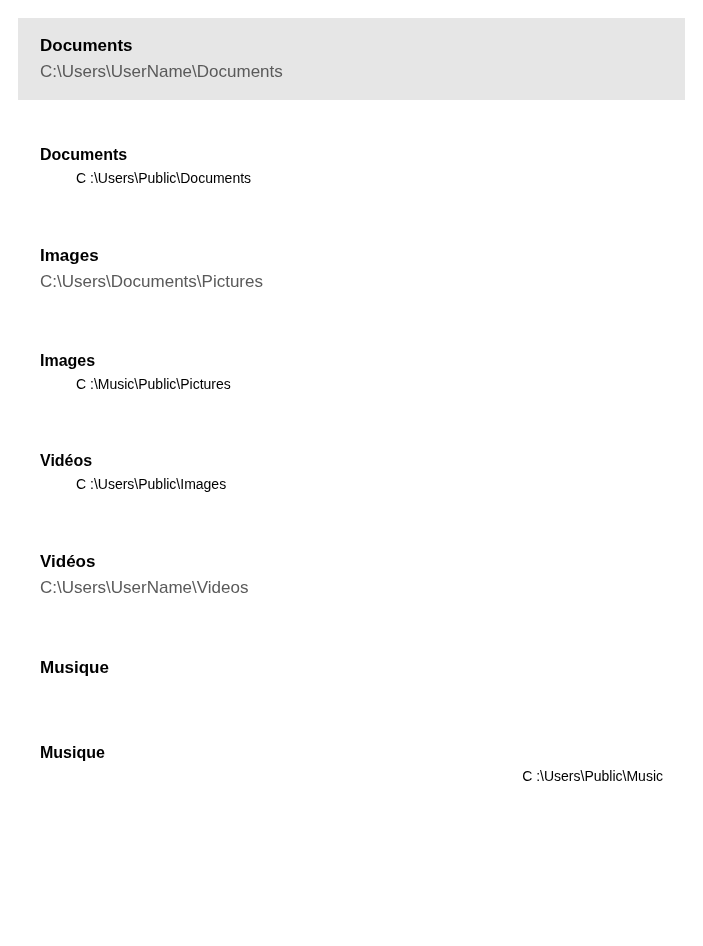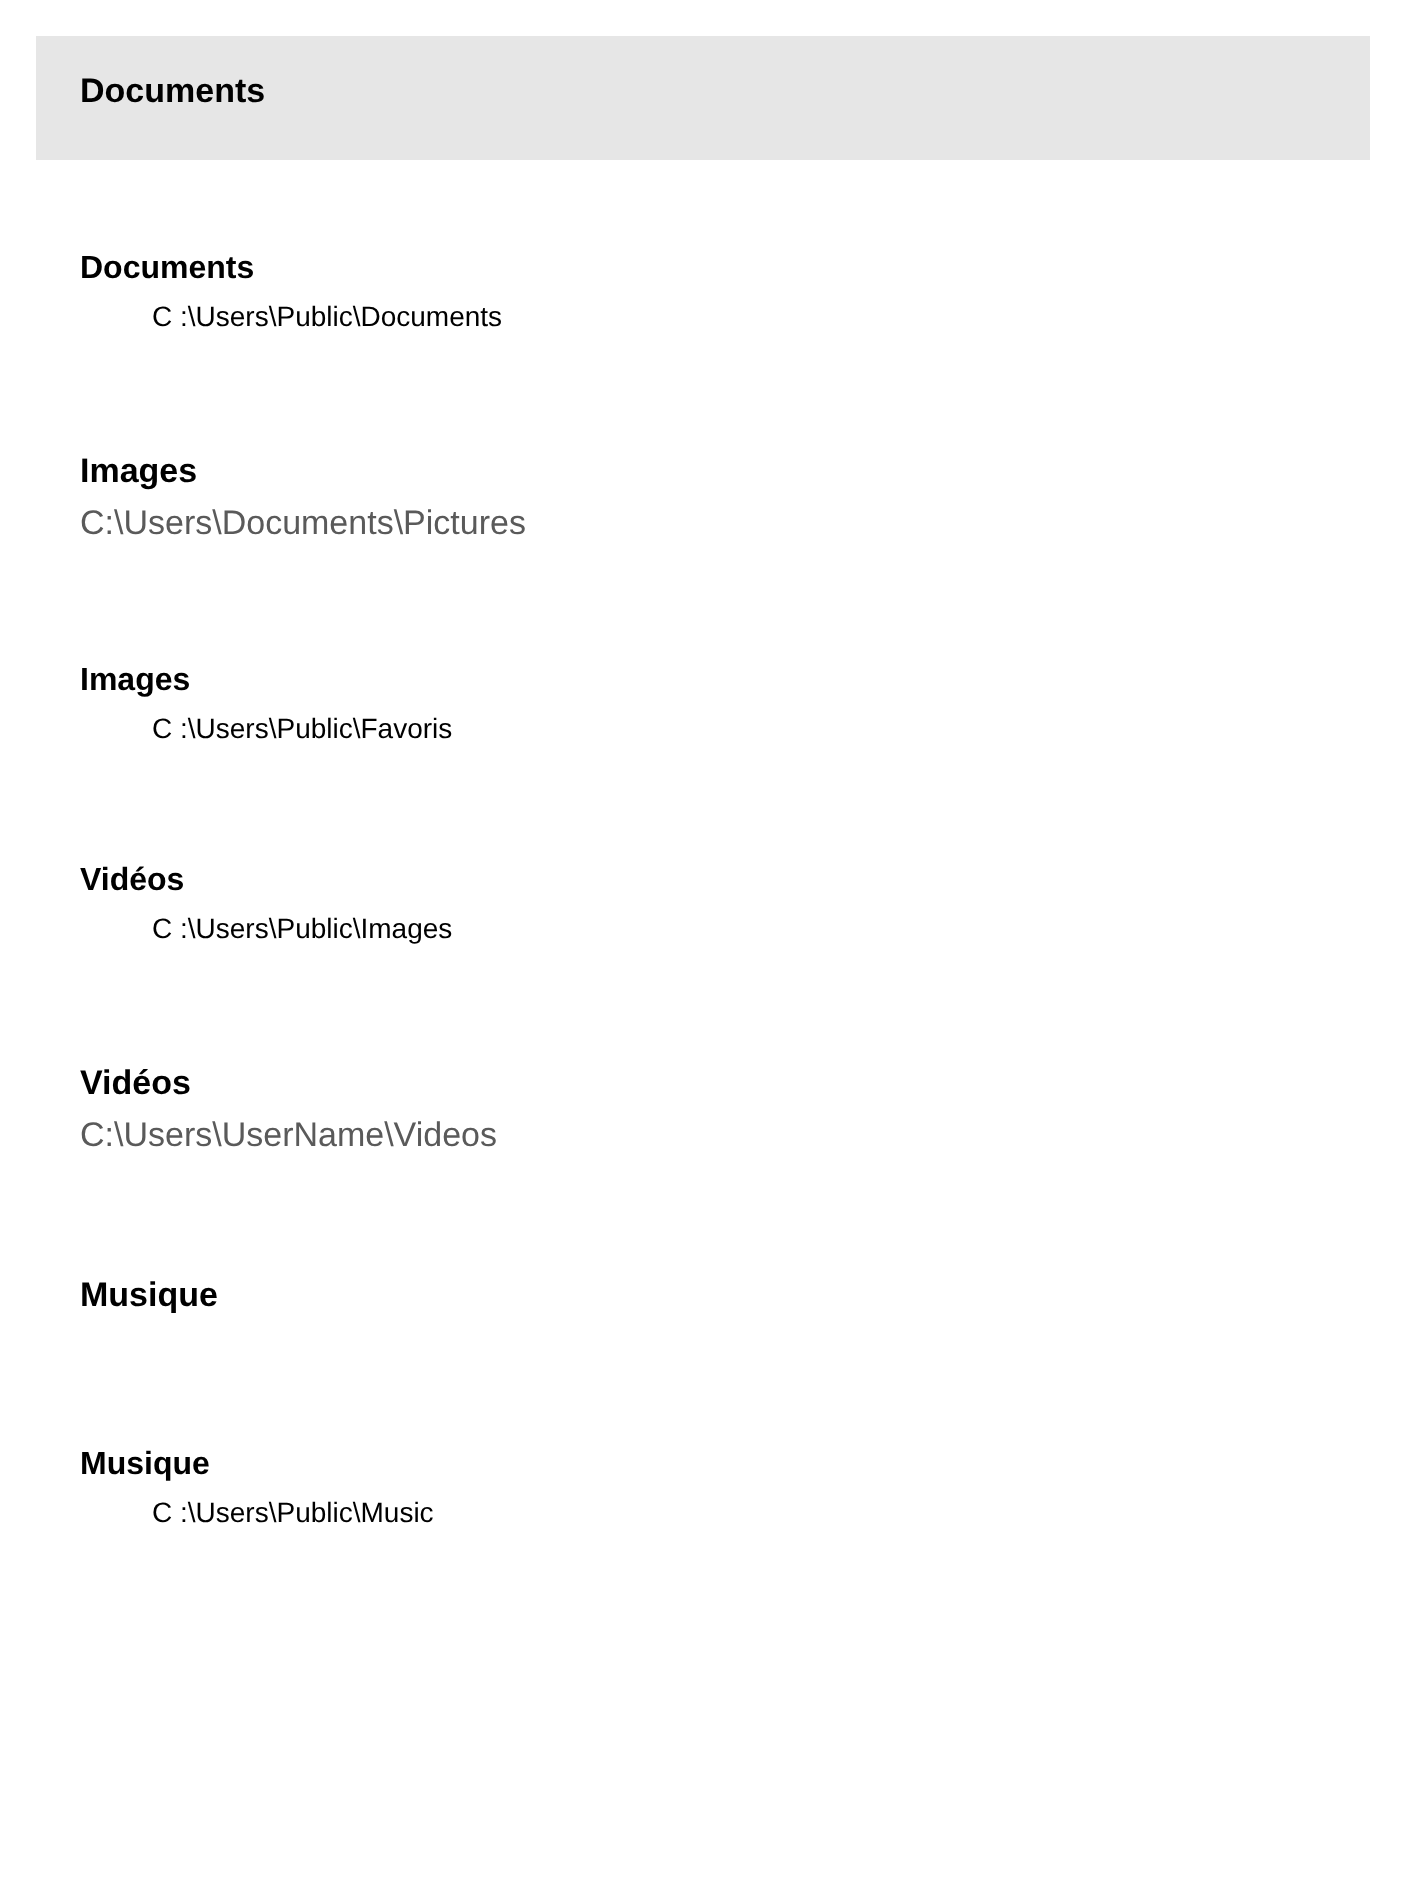--- a/index.html
+++ b/index.html
@@ -43,46 +43,47 @@
     .folder-item.secondary .folder-title {
       font-size: 16px;
       font-weight: 600;
     }
     .folder-item.secondary .folder-path {
       font-size: 14px;
       color: #000000;
       margin-left: 36px;
     }
     .folder-item.centered-path .folder-path {
-      text-align: left;
+      text-align: right;
       padding-right: 40px;
     }
   </style>
 </head>
 <body>
 
 <div class="container">
 
   <div class="folder-item selected">
     <div class="folder-title">Documents</div>
+    <div class="folder-path">C:\Users\UserName\Documents</div>
   </div>
 
   <div class="folder-item secondary">
     <div class="folder-title">Documents</div>
     <div class="folder-path">C :\Users\Public\Documents</div>
   </div>
 
   <div class="folder-item">
     <div class="folder-title">Images</div>
     <div class="folder-path">C:\Users\Documents\Pictures</div>
   </div>
 
   <div class="folder-item secondary">
     <div class="folder-title">Images</div>
-    <div class="folder-path">C :\Users\Public\Favoris</div>
+    <div class="folder-path">C :\Music\Public\Pictures</div>
   </div>
 
   <div class="folder-item secondary">
     <div class="folder-title">Vidéos</div>
     <div class="folder-path">C :\Users\Public\Images</div>
   </div>
 
   <div class="folder-item">
     <div class="folder-title">Vidéos</div>
     <div class="folder-path">C:\Users\UserName\Videos</div>

